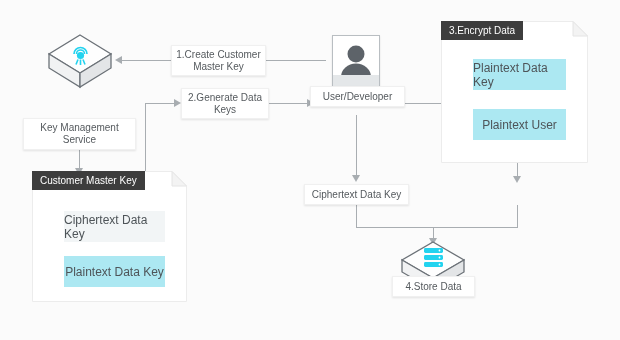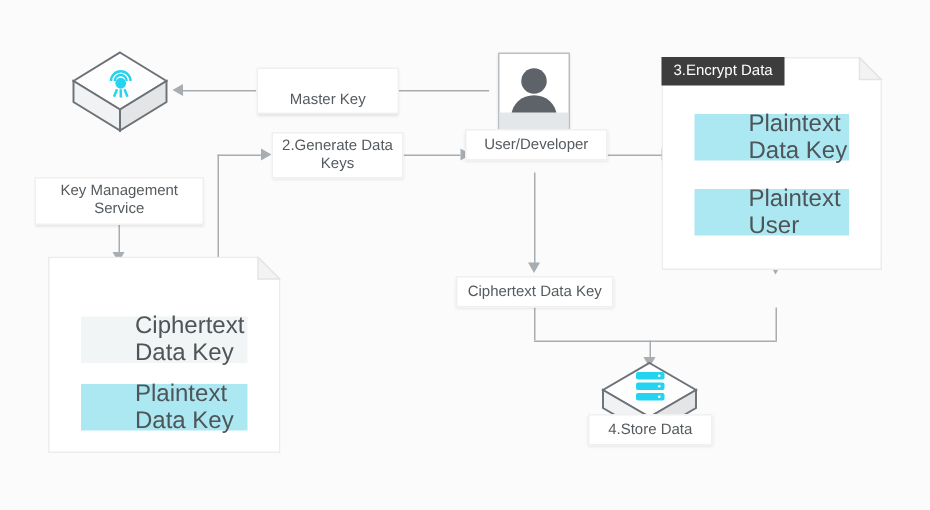--- a/index.html
+++ b/index.html
@@ -46,26 +46,25 @@
   .panel{position:absolute;z-index:3;}
   .panel .sheet{position:absolute;inset:0;}
   .panel .tab{
     position:absolute;top:0;left:0;
     background:#3d3d3d;color:#ffffff;
     font-size:10px;line-height:19px;height:19px;
     padding:0 8px;white-space:nowrap;
     z-index:4;box-sizing:border-box;
   }
   .panel .row{
-    position:absolute;left:22px;right:22px;
+    position:absolute;left:32px;right:22px;
     height:31px;
     display:flex;align-items:center;justify-content:center;
-    font-size:16px;color:#4e5458;
+    font-size:12px;color:#4e5458;
     box-sizing:border-box;
-    padding-left:36px;
   }
   .row.cyan{background:#ace8f2;}
   .row.grey{background:#f2f5f6;}
 
   
   .ln{position:absolute;background:#a8adb1;z-index:1;}
   .ln.h{height:1px;}
   .ln.v{width:1px;}
   .arw{position:absolute;width:0;height:0;z-index:2;}
   .arw.down{border-left:4px solid transparent;border-right:4px solid transparent;border-top:7px solid #a8adb1;}
@@ -103,35 +102,36 @@
   <div class="arw down" style="left:513px;top:176px;"></div>
 
   <div class="ln v" style="left:356px;top:205px;height:22px;"></div>
   <div class="ln v" style="left:517px;top:205px;height:22px;"></div>
   <div class="ln h" style="left:356px;top:227px;width:162px;"></div>
   <div class="ln v" style="left:433px;top:227px;height:14px;"></div>
   <div class="arw down" style="left:429px;top:238px;"></div>
 
   <div class="ln v" style="left:433px;top:285px;height:7px;"></div>
 
-  <div class="panel" style="left:441px;top:21px;width:147px;height:142px;margin-top:17px;">
+  <div class="panel" style="left:441px;top:21px;width:147px;height:142px;">
     <svg class="sheet" width="147" height="142" viewBox="0 0 147 142">
       <path d="M0.5,0.5 H132 L146.5,15 V141.5 H0.5 Z" fill="#ffffff" stroke="#ececec" stroke-width="1"></path>
       <path d="M132,0.5 V15 H146.5 Z" fill="#f3f3f3" stroke="#e4e4e4" stroke-width="1"></path>
     </svg>
     <div class="tab">3.Encrypt Data</div>
     <div class="row cyan" style="top:38px;">Plaintext Data Key</div>
     <div class="row cyan" style="top:88px;">Plaintext User</div>
   </div>
 
   <div class="panel" style="left:32px;top:171px;width:155px;height:131px;">
     <svg class="sheet" width="155" height="131" viewBox="0 0 155 131">
       <path d="M0.5,0.5 H140 L154.5,15 V130.5 H0.5 Z" fill="#ffffff" stroke="#ececec" stroke-width="1"></path>
       <path d="M140,0.5 V15 H154.5 Z" fill="#f3f3f3" stroke="#e4e4e4" stroke-width="1"></path>
     </svg>
+    <div class="tab">Customer Master Key</div>
     <div class="row grey" style="top:40px;">Ciphertext Data Key</div>
     <div class="row cyan" style="top:85px;">Plaintext Data Key</div>
   </div>
 
   <div class="cube" style="left:47px;top:33px;">
     <svg width="66" height="56" viewBox="0 0 66 56">
       <path d="M33,2 L64,21 L33,40 L2,21 Z" fill="#fefefe" stroke="#6c7278" stroke-width="1.3"></path>
       <path d="M2,21 L33,40 L33,54 L2,35 Z" fill="#f1f2f3" stroke="#6c7278" stroke-width="1.3"></path>
       <path d="M64,21 L33,40 L33,54 L64,35 Z" fill="#e3e5e7" stroke="#6c7278" stroke-width="1.3"></path>
       <g stroke="#23d3ef" stroke-width="1.6" fill="none">
@@ -171,21 +171,21 @@
 
   <div class="plate" style="left:23px;top:88px;width:113px;height:32px;margin-top:30px;">
     <span>
       <span>Key Management</span><br>
       <span>Service</span>
     </span>
   </div>
 
   <div class="plate" style="left:171px;top:45px;width:95px;height:31px;">
     <span>
-      <br>
+      <span>1.Create Customer</span><br>
       <span>Master Key</span>
     </span>
   </div>
 
   <div class="plate" style="left:181px;top:88px;width:88px;height:31px;">
     <span>
       <span>2.Generate Data</span><br>
       <span>Keys</span>
     </span>
   </div>

